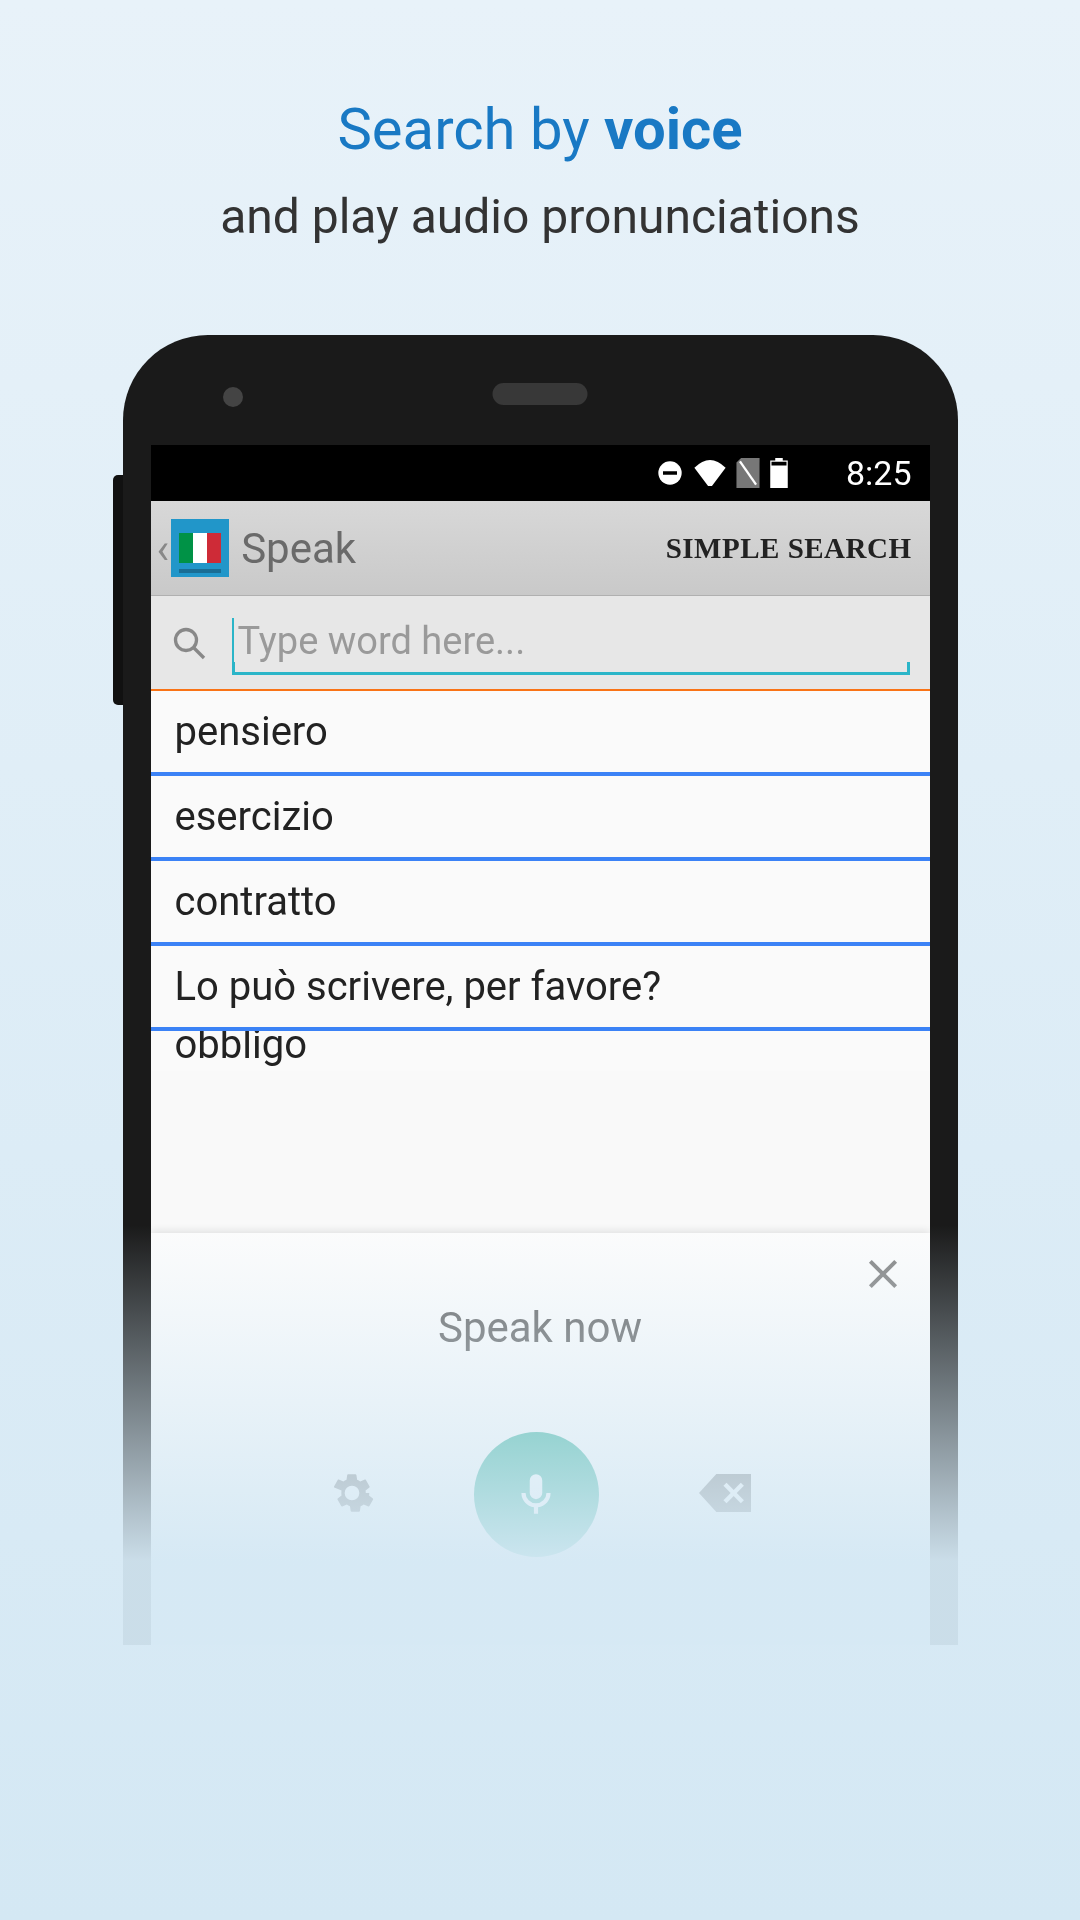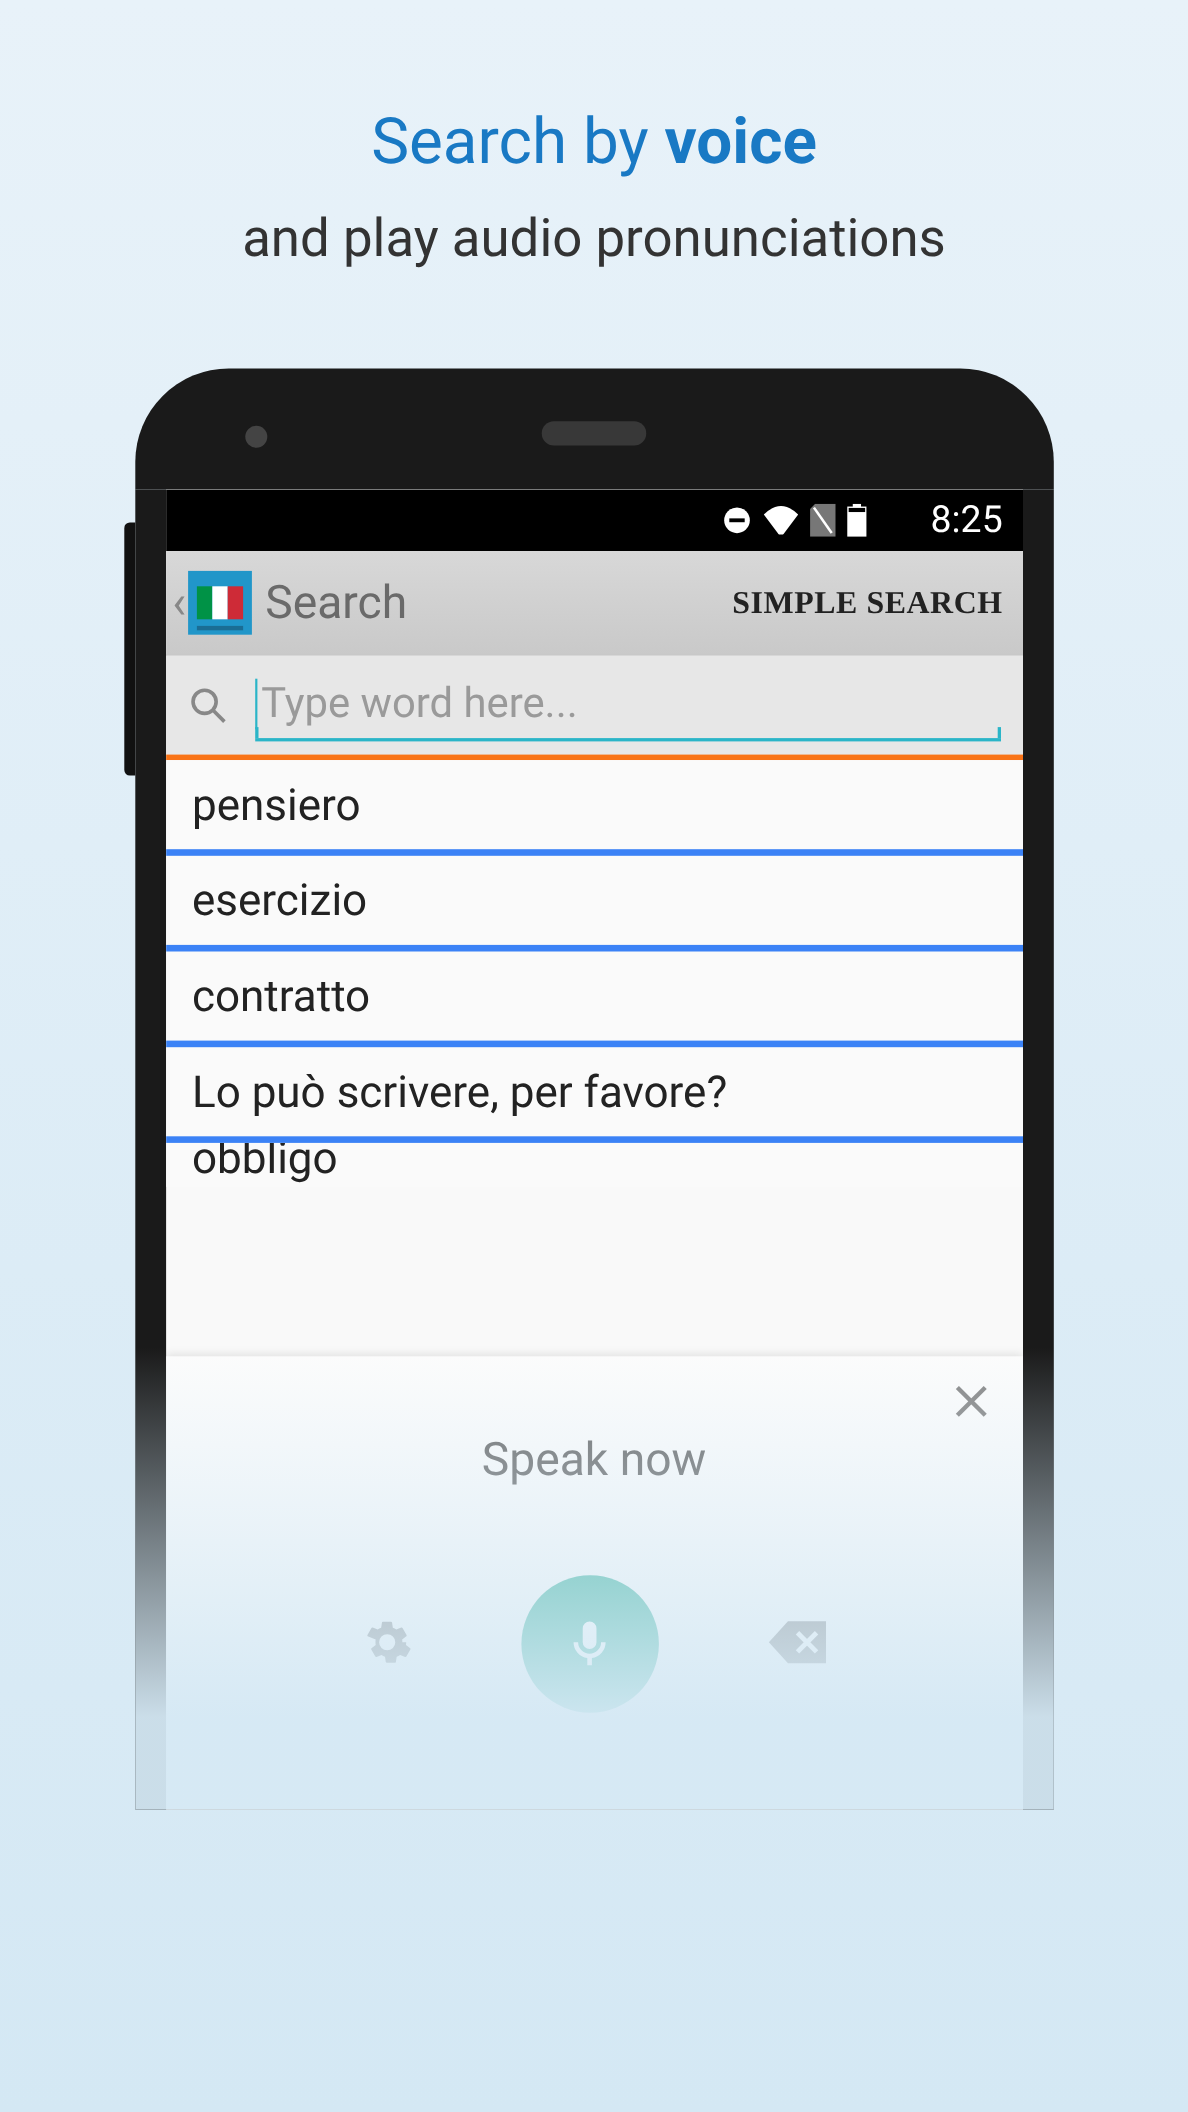--- a/index.html
+++ b/index.html
@@ -135,21 +135,21 @@
     letter-spacing: 0.5px;
     font-family: Liberation Serif, serif;
   }
 
   .search-row {
     height: 95px;
     background: #e7e7e7;
     display: flex;
     align-items: center;
     padding: 0 20px;
-    border-bottom: 5px solid #f97316;
+    border-bottom: 2px solid #f97316;
   }
   .search-row .search-glyph {
     color: #888; margin-right: 25px;
     display: inline-flex;
   }
   .search-input-wrap {
     flex: 1;
     border-bottom: 3px solid #2bb5c8;
     height: 65px;
     display: flex;
@@ -174,21 +174,21 @@
   .placeholder {
     color: #9a9a9a;
     font-size: 38px;
   }
 
   .word-list { background: #fafafa; }
   .word-item {
     padding: 17px 24px;
     font-size: 40px;
     color: #222;
-    border-bottom: 6px solid #3b82f6;
+    border-bottom: 4px solid #3b82f6;
   }
   .word-item.partial {
     overflow: hidden;
     height: 40px;
     padding-top: 0;
     padding-bottom: 0;
     border-bottom: none;
     display: flex;
     align-items: flex-start;
   }
@@ -292,21 +292,21 @@
       <div class="app-bar">
         <span class="back-caret">‹</span>
         <div class="app-icon">
           <div class="flag">
             <div class="flag-stripe flag-g"></div>
             <div class="flag-stripe flag-w"></div>
             <div class="flag-stripe flag-r"></div>
           </div>
           <div class="book-bottom"></div>
         </div>
-        <div class="app-title">Search</div>
+        <div class="app-title">Speak</div>
         <div class="app-action">SIMPLE SEARCH</div>
       </div>
 
       <div class="search-row">
         <span class="search-glyph">
           <svg width="36" height="36" viewBox="0 0 24 24" fill="none" stroke="#888" stroke-width="2.2">
                 <circle cx="10" cy="10" r="7"></circle>
                 <line x1="15" y1="15" x2="22" y2="22"></line>
               </svg>
         </span>

